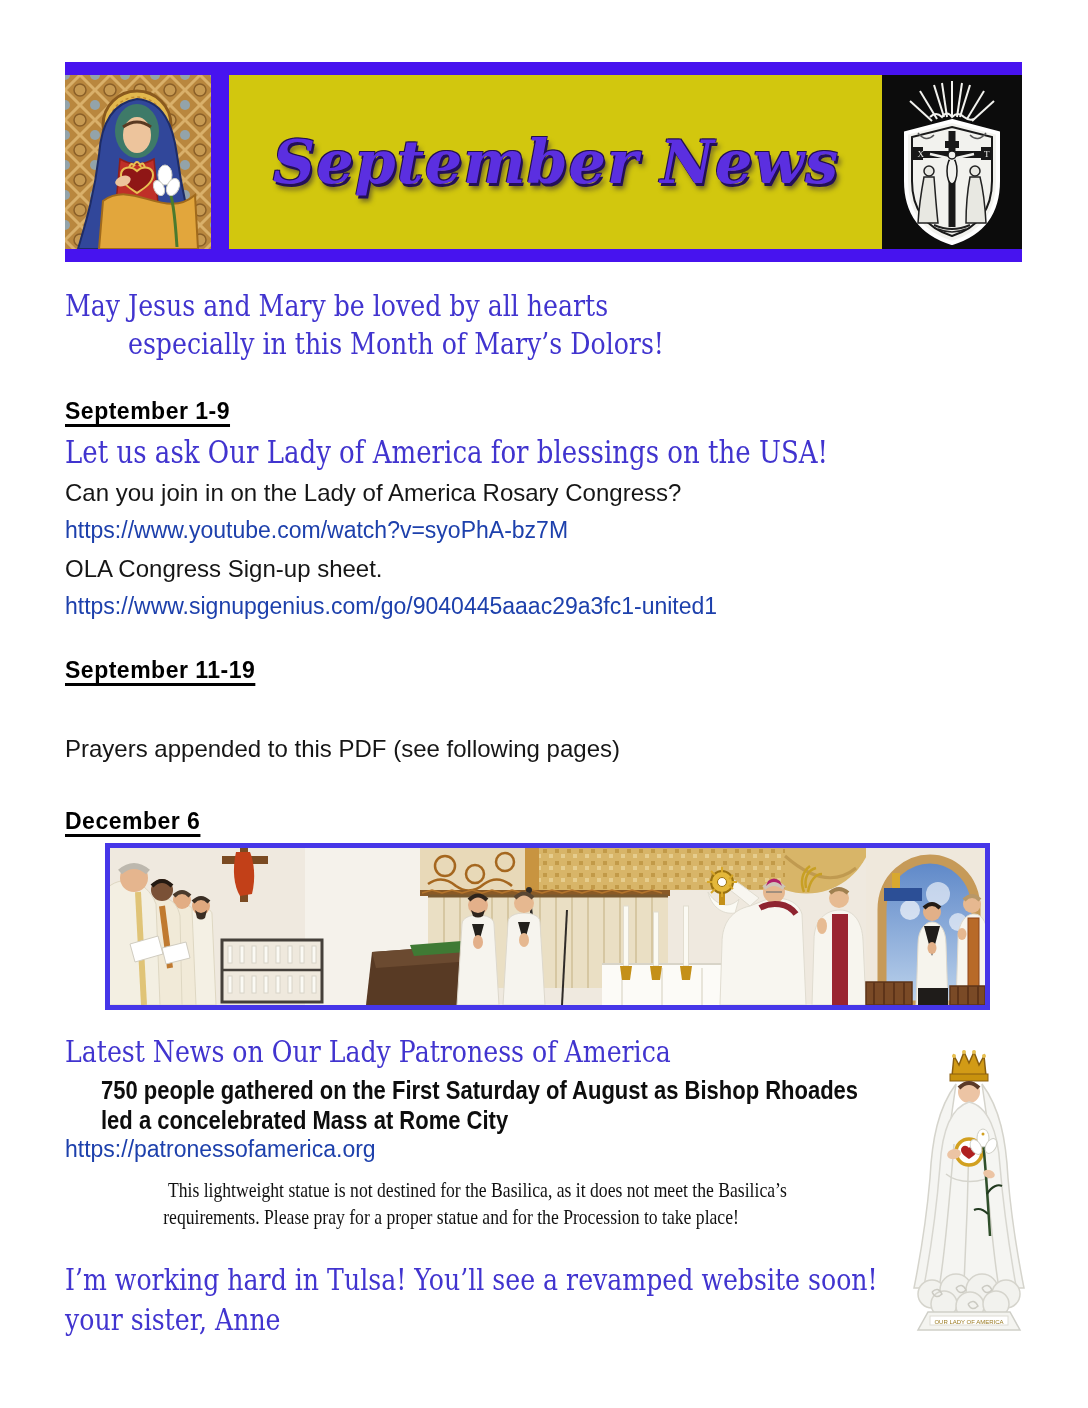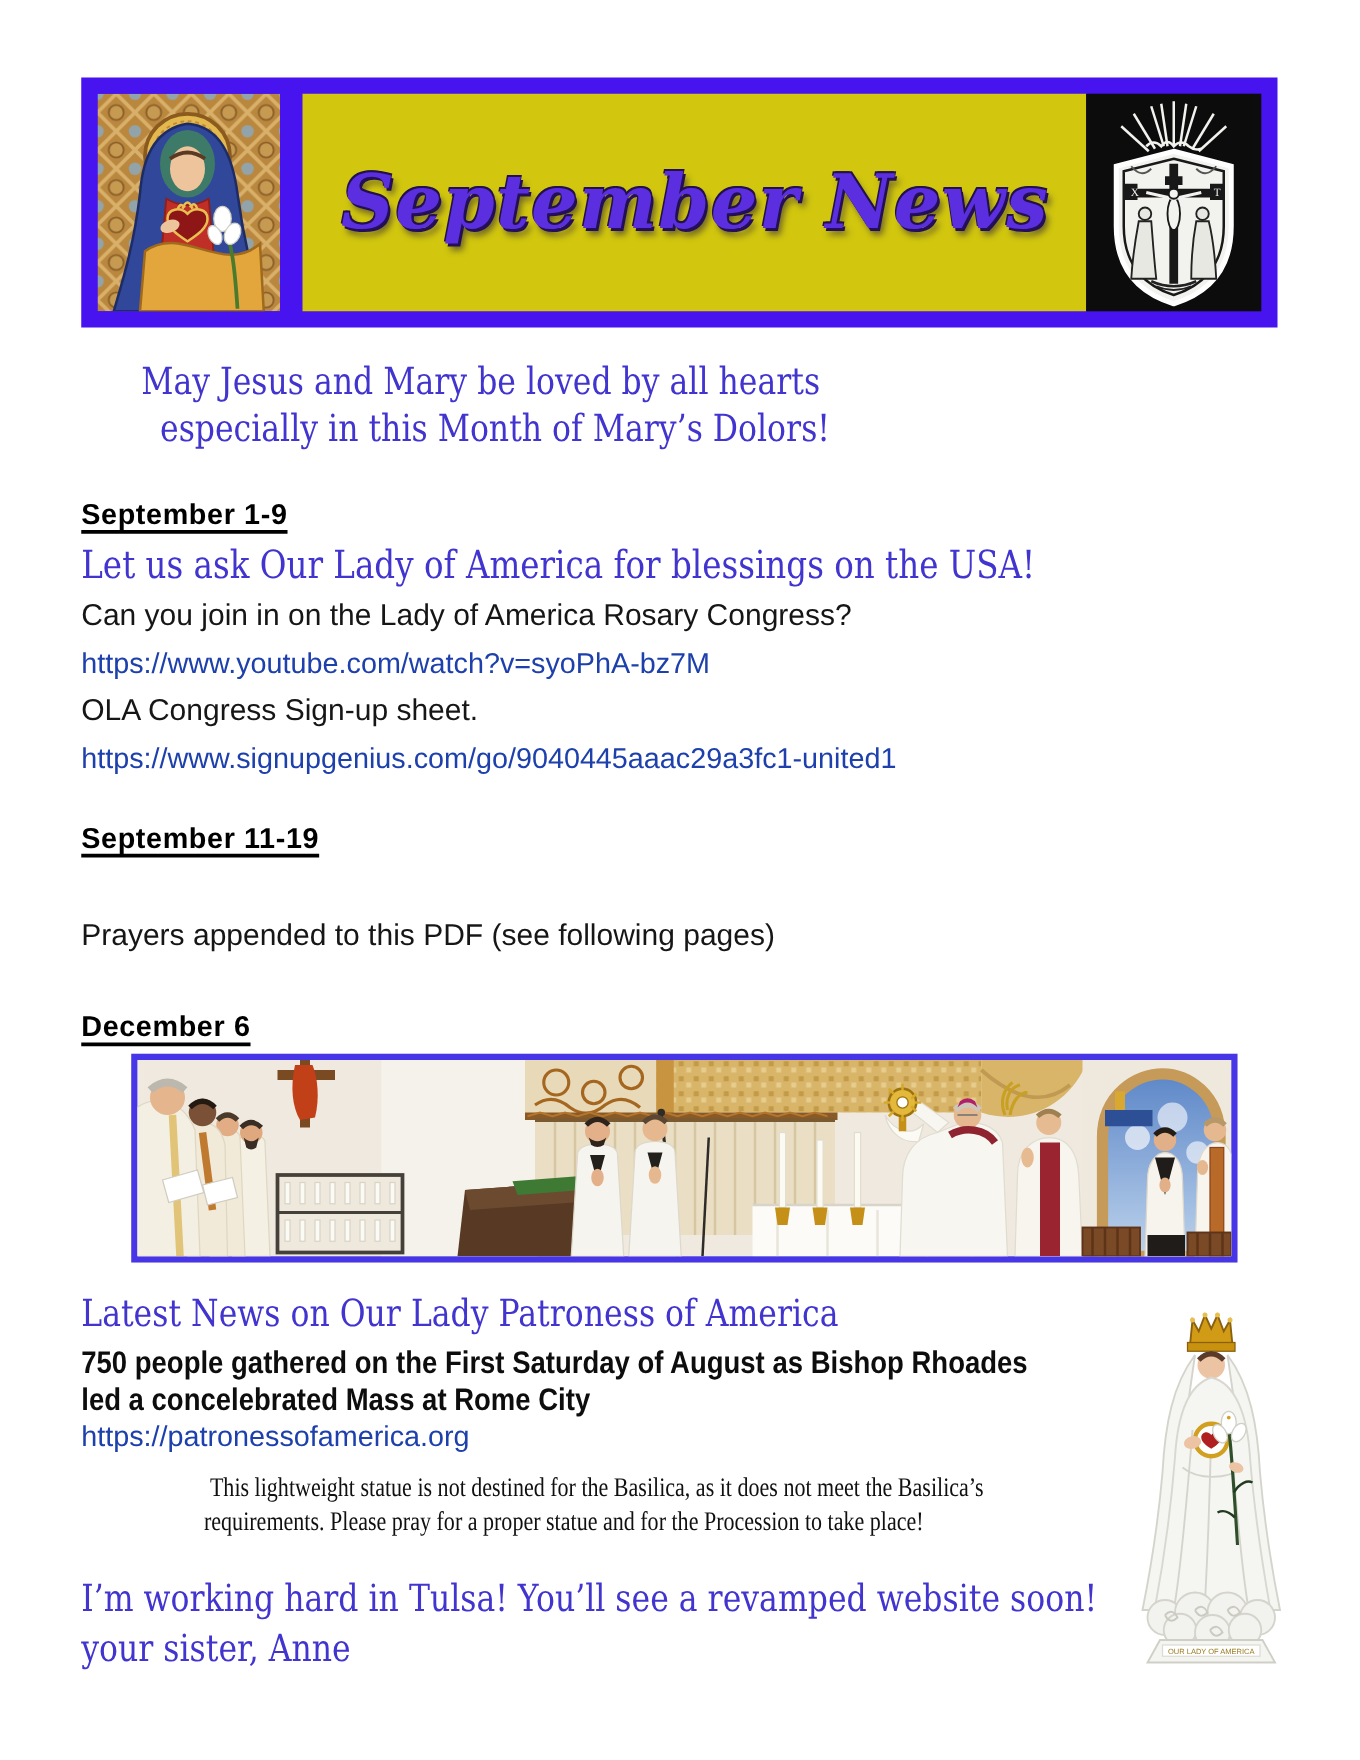--- a/index.html
+++ b/index.html
@@ -1,21 +1,21 @@
 <!DOCTYPE html>
 <html><head>
 <meta charset="utf-8">
 <style>
   html,body { margin:0; padding:0; background:#ffffff; }
   .page { position:relative; width:1088px; height:1408px; background:#ffffff; overflow:hidden;
           font-family:"Liberation Sans", sans-serif; }
 
   
   .banner { position:absolute; left:65px; top:62px; width:957px; height:200px;
-            background:#4713ef; box-sizing:border-box; padding:13px;
+            background:#4713ef; box-sizing:border-box; 
             display:flex; align-items:center; }
   .banner-left  { width:146px; height:174px; flex:none; margin-right:18px; }
   .banner-mid   { flex:1; height:174px; background:#d2c70e;
                   display:flex; align-items:center; justify-content:center; overflow:hidden; }
   .banner-right { width:140px; height:174px; flex:none; background:#0c0c0c;
                   display:flex; align-items:center; justify-content:center; }
   .script-title { font-family:"DejaVu Serif", serif; font-style:italic; font-weight:bold;
                   font-size:60px; color:#5b2fe0; letter-spacing:1px; white-space:nowrap;
                   transform:scaleX(.98);
                   text-shadow:-1px -1px 0 #23104f, 1px -1px 0 #23104f,
@@ -23,21 +23,21 @@
 
   
   .abs    { position:absolute; white-space:nowrap; }
   .cal    { font-family:"DejaVu Serif", serif; color:#4134cf; }
   .sx     { display:inline-block; transform:scaleX(.84); transform-origin:0 60%; }
   .sxb    { display:inline-block; transform:scaleX(.88); transform-origin:0 60%; }
   .date-h { font-weight:bold; font-size:23px; color:#000; letter-spacing:.5px;
             text-decoration:underline; text-decoration-thickness:2.5px; text-underline-offset:5px; }
   .body-t { font-size:24px; color:#161616; }
   .link-t { font-size:23px; color:#1d40ac; text-decoration:none; }
-  .bold-t { font-size:25px; font-weight:bold; color:#0d0d0d; }
+  .bold-t { font-size:25px; font-weight:bold; color:#0d0d0d;margin-left:36px; }
   .note-w { position:absolute; left:100px; width:800px; text-align:left; white-space:nowrap; }
   .note-t { font-family:"Liberation Serif", serif; font-size:21.5px; color:#101010;
             display:inline-block; transform:scaleX(.82); transform-origin:50% 50%; }
 
   
   .photo-frame { position:absolute; left:105px; top:843px; width:875px; height:157px;
                  border:5px solid #4636e8; background:#efe9df; }
   .photo-frame svg { display:block; }
 
   
@@ -121,21 +121,21 @@
           <path d="M42,102 C39,118 37,132 36,148 L56,148 C54,130 53,114 52,102 Z"></path>
           <circle cx="93" cy="96" r="5"></circle>
           <path d="M88,102 C85,118 84,132 84,148 L104,148 C103,130 101,114 98,102 Z"></path>
         </g>
         <path d="M52,150 q18,8 36,0" fill="none" stroke="#222" stroke-width="2"></path>
         <path d="M56,154 q14,6 28,0" fill="none" stroke="#222" stroke-width="1.5"></path>
       </svg>
     </div>
   </div>
 
-  <div class="abs cal" style="left:65px; top:288px; font-size:30px;margin-left:48px;">
+  <div class="abs cal" style="left:65px; top:288px; font-size:30px;">
     <span class="sx">May Jesus and Mary be loved by all hearts</span>
   </div>
   <div class="abs cal" style="left:128px; top:326px; font-size:30px;">
     <span class="sx">especially in this Month of Mary’s Dolors!</span>
   </div>
 
   <div class="abs date-h" style="left:65px; top:398px;">September 1-9</div>
   <div class="abs cal" style="left:65px; top:434px; font-size:31px;">
     <span class="sx">Let us ask Our Lady of America for blessings on the USA!</span>
   </div>

